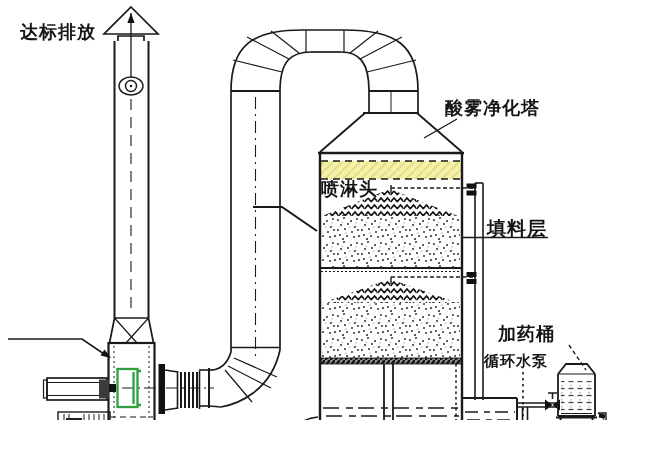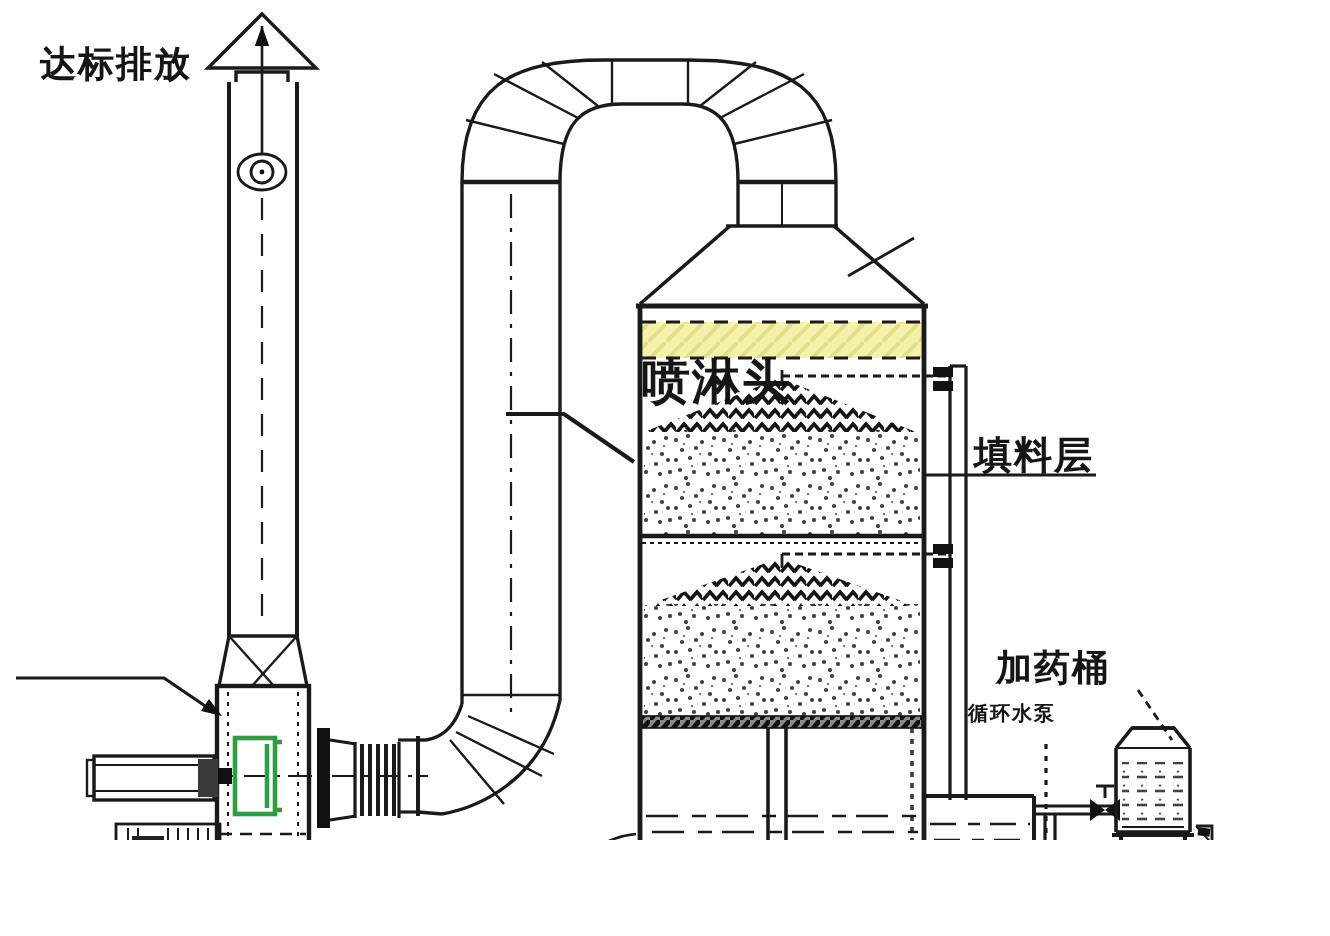--- a/index.html
+++ b/index.html
@@ -3,24 +3,24 @@
 <meta charset="utf-8">
 <style>
   html,body{margin:0;padding:0;background:#fff;}
   #stage{position:relative;width:665px;height:420px;background:#ffffff;overflow:hidden;
          font-family:"Liberation Sans",sans-serif;}
   #stage svg{position:absolute;left:0;top:0;}
   .lbl{position:absolute;font-weight:700;color:#151515;white-space:nowrap;line-height:1;
        letter-spacing:1px;font-family:"Liberation Sans",sans-serif;}
   .lbl.emission{left:20px;top:23px;font-size:18px;}
   .lbl.tower{left:445px;top:99px;font-size:18px;}
-  .lbl.spray{left:321px;top:180px;font-size:24px;}
+  .lbl.spray{left:321px;top:180px;font-size:18px;}
   .lbl.packing{left:487px;top:219px;font-size:19px;}
   .lbl.barrel{left:498px;top:325px;font-size:18px;}
-  .lbl.pump{left:484px;top:353px;font-size:10px;}
+  .lbl.pump{left:484px;top:353px;font-size:15px;}
 </style>
 </head>
 <body>
 
 <div id="stage">
 
 <svg width="665" height="468" viewBox="0 0 665 468">
   <defs>
     <pattern id="stip" width="24" height="24" patternUnits="userSpaceOnUse">
       <g fill="#3c3c3c">
@@ -287,18 +287,19 @@
     <polygon points="111,358 100.5,355.5 104.5,349.5" fill="#111" stroke="none"></polygon>
     <path d="M253 207 H282 L317 231" stroke-width="2.1"></path>
     <line x1="457" y1="119" x2="424" y2="138" stroke-width="1.4"></line>
     <line x1="462" y1="237.5" x2="548" y2="237.5" stroke-width="1.4"></line>
     <line x1="569" y1="345" x2="586" y2="370" stroke-width="1.4" stroke-dasharray="4 3"></line>
     <line x1="523" y1="372" x2="523" y2="420" stroke-width="1.6" stroke-dasharray="2.5 3.5"></line>
   </g>
 </svg>
 
 <div class="lbl emission">达标排放</div>
+<div class="lbl tower">酸雾净化塔</div>
 <div class="lbl spray">喷淋头</div>
 <div class="lbl packing">填料层</div>
 <div class="lbl barrel">加药桶</div>
 <div class="lbl pump">循环水泵</div>
 
 </div>
 
 </body></html>

